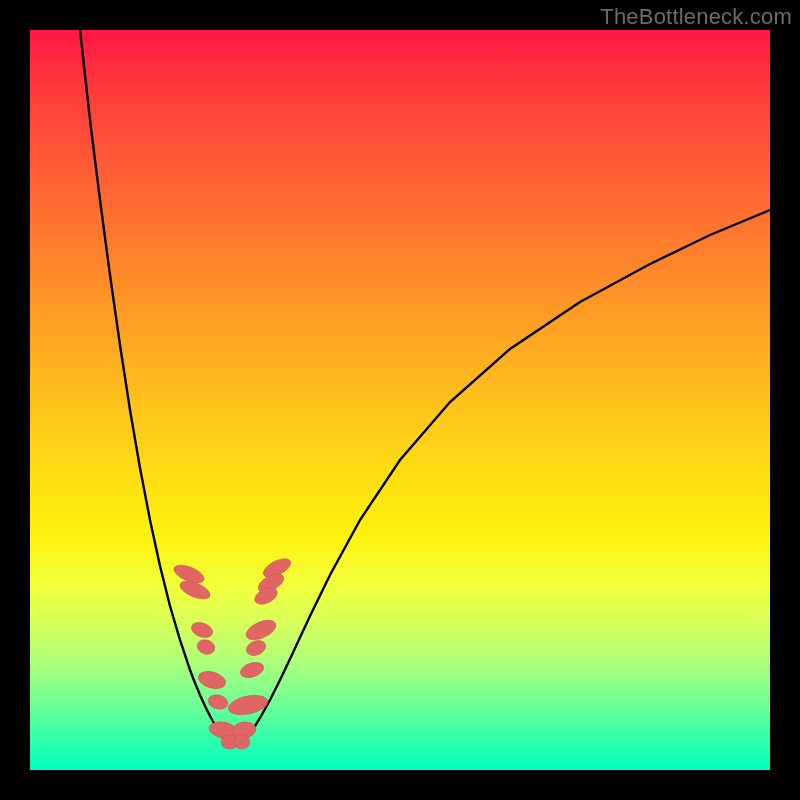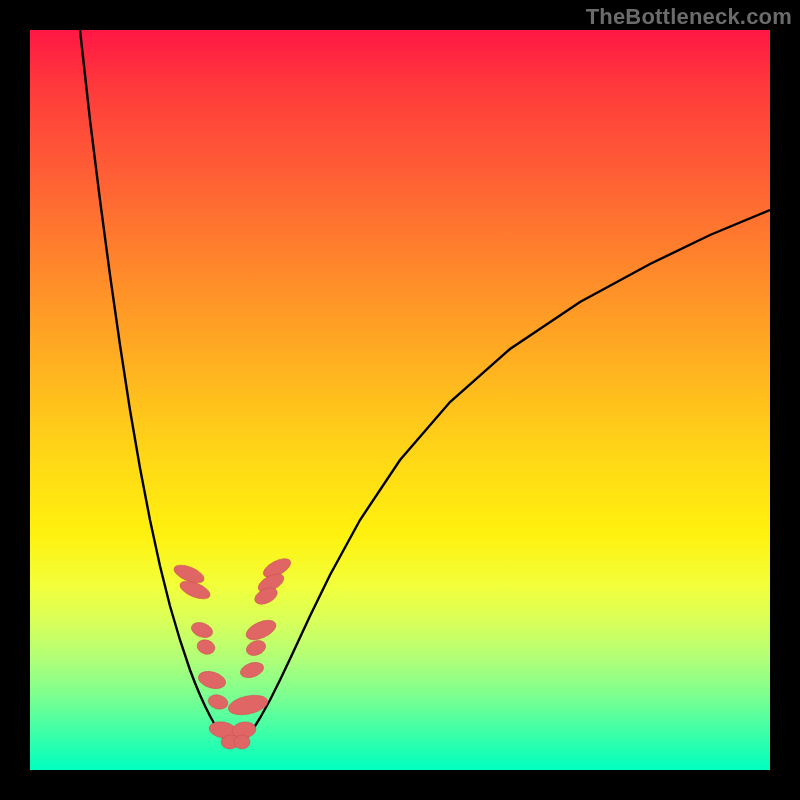--- a/index.html
+++ b/index.html
@@ -32,21 +32,21 @@
       #7cff90 90%,
       #3cffa8 95%,
       #00ffc0 100%);
   }
   .watermark {
     position: absolute;
     top: 4px;
     right: 8px;
     color: #6b6b6b;
     font-size: 22px;
-    font-weight: 700;
+    font-weight: 400;
     letter-spacing: 0.2px;
     user-select: none;
   }
   svg.curve {
     position: absolute;
     left: 0;
     top: 0;
     width: 740px;
     height: 740px;
     overflow: visible;

